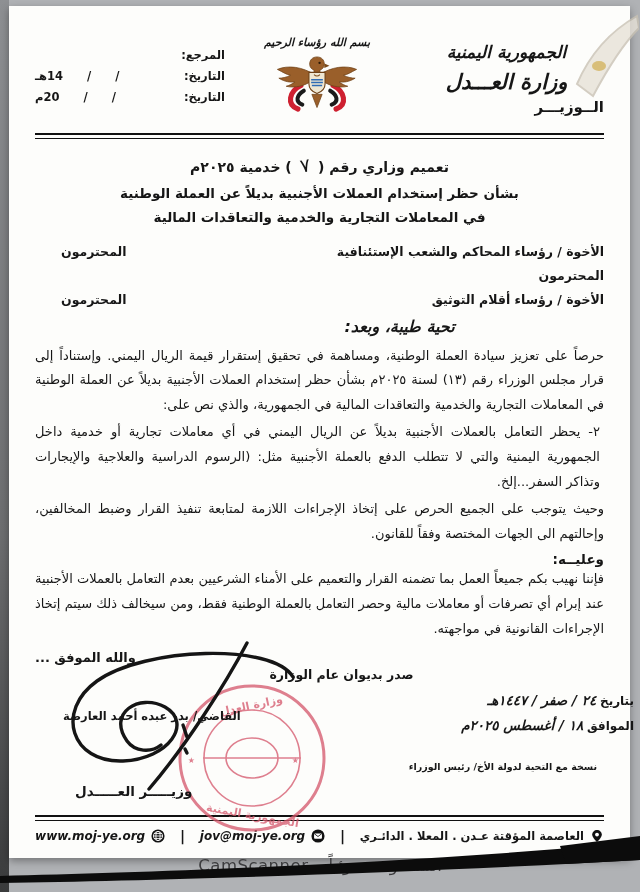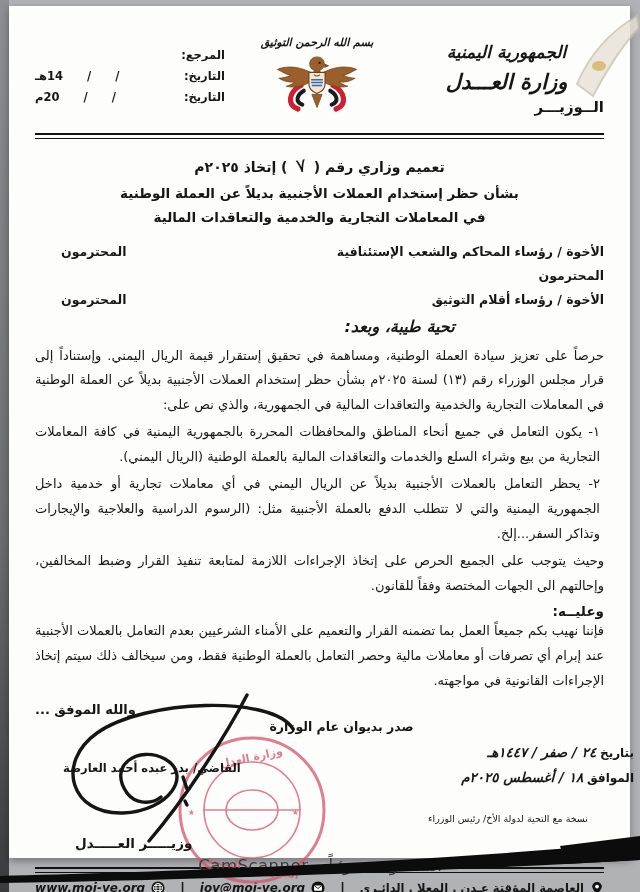--- a/index.html
+++ b/index.html
@@ -55,21 +55,21 @@
   .issued{position:absolute;top:0;left:0;right:0;text-align:center;transform:translateX(22px);
     font-weight:bold;font-size:12.5px;}
   .drow{position:absolute;left:0;right:0;text-align:right;transform:translateX(30px);font-size:12px;}
   .drow.h{top:25px;} .drow.g{top:50px;}
   .drow .dlab{font-weight:bold;}
   .hand{font-style:italic;font-weight:600;font-size:13.5px;}
   .sig-svg{position:absolute;left:-10px;top:-30px;z-index:3;}
   .sig-name{position:absolute;left:28px;top:42px;font-size:11.5px;font-weight:bold;z-index:4;white-space:nowrap;}
   .sig-title{position:absolute;left:40px;top:116px;font-size:13.5px;font-weight:bold;z-index:4;}
   .stamp{position:absolute;left:138px;top:12px;z-index:2;opacity:.75;}
-  .copy-note{position:absolute;right:16px;top:94px;font-size:9.5px;font-weight:normal;}
+  .copy-note{position:absolute;right:7px;top:94px;font-size:9.5px;font-weight:bold;}
   
   .foot-rule{border-top:2.5px solid #111;border-bottom:1.5px solid #111;height:3px;margin-top:0;}
   .foot{display:flex;align-items:center;justify-content:space-between;margin-top:7px;font-size:11.5px;}
   .foot .seg{display:flex;align-items:center;gap:6px;}
   .foot .sep{font-weight:bold;font-size:14px;}
   .foot .addr-txt{font-weight:bold;}
   .foot .lat{font-style:italic;font-weight:bold;direction:ltr;font-size:12px;}
   .ficon{width:14px;height:14px;flex:0 0 auto;}
   
   .swoosh{position:absolute;left:0;top:826px;width:640px;height:66px;z-index:5;pointer-events:none;}
@@ -89,21 +89,21 @@
   </svg>
 
   <div class="hdr">
     <div class="hdr-right">
       <div class="calli1">الجمهورية اليمنية</div>
       <div class="calli2">وزارة العـــدل</div>
       <div class="calli3">الــوزيـــر</div>
     </div>
 
     <div class="hdr-center">
-      <div class="basmala">بسم الله الرحمن التوثيق</div>
+      <div class="basmala">بسم الله رؤساء الرحيم</div>
       <svg width="88" height="76" viewBox="0 0 120 100">
         <g fill="none" stroke-linecap="round">
           <path d="M38,48 C22,56 18,74 34,80" stroke="#ce2030" stroke-width="7"></path>
           <path d="M82,48 C98,56 102,74 86,80" stroke="#ce2030" stroke-width="7"></path>
           <path d="M42,55 C32,61 30,70 40,74" stroke="#1b1b1b" stroke-width="5.5"></path>
           <path d="M78,55 C88,61 90,70 80,74" stroke="#1b1b1b" stroke-width="5.5"></path>
         </g>
         <path d="M58,34 C40,22 20,20 6,26 C14,30 18,33 24,34 C18,37 12,38 8,38 C16,43 24,44 30,43 C26,46 22,48 18,49 C30,52 44,48 52,42 Z" fill="#9a5f2a" stroke="#6e4016"></path>
         <path d="M62,34 C80,22 100,20 114,26 C106,30 102,33 96,34 C102,37 108,38 112,38 C104,43 96,44 90,43 C94,46 98,48 102,49 C90,52 76,48 68,42 Z" fill="#9a5f2a" stroke="#6e4016"></path>
         <path d="M60,9 C66,9 70,13 70,19 C70,23 67,26 64,27 L64,32 L56,32 L56,27 C53,26 50,23 50,19 C50,13 54,9 60,9 Z" fill="#9a5f2a" stroke="#6e4016"></path>
@@ -128,21 +128,21 @@
       <div class="fld">
         <span class="lab">التاريخ:</span>
         <span class="val">/      /      20م</span>
       </div>
     </div>
   </div>
   <div class="dbl-rule"></div>
 
   <div class="title">
     <div class="t1">
-      <span>تعميم وزاري رقم (</span><span class="hand-num">٧</span><span>) إتخاذ ٢٠٢٥م</span>
+      <span>تعميم وزاري رقم (</span><span class="hand-num">٧</span><span>) خدمية ٢٠٢٥م</span>
     </div>
     <div class="t2">بشأن حظر إستخدام العملات الأجنبية بديلاً عن العملة الوطنية</div>
     <div class="t3">في المعاملات التجارية والخدمية والتعاقدات المالية</div>
   </div>
 
   <div class="addr">
     <div class="addr-row">
       <span>الأخوة / رؤساء المحاكم والشعب الإستئنافية</span>
       <span class="hon">المحترمون</span>
     </div>
@@ -152,21 +152,20 @@
     <div class="addr-row">
       <span>الأخوة / رؤساء أقلام التوثيق</span>
       <span class="hon">المحترمون</span>
     </div>
   </div>
 
   <div class="greet">تحية طيبة، وبعد:</div>
 
   <div class="bodytxt">
     <p>حرصاً على تعزيز سيادة العملة الوطنية، ومساهمة في تحقيق إستقرار قيمة الريال اليمني. وإستناداً إلى قرار مجلس الوزراء رقم (١٣) لسنة ٢٠٢٥م بشأن حظر إستخدام العملات الأجنبية بديلاً عن العملة الوطنية في المعاملات التجارية والخدمية والتعاقدات المالية في الجمهورية، والذي نص على:</p>
-    <p class="item">١- يكون التعامل في جميع أنحاء المناطق والمحافظات المحررة بالجمهورية اليمنية في كافة المعاملات التجارية من بيع وشراء السلع والخدمات والتعاقدات المالية بالعملة الوطنية (الريال اليمني).</p>
     <p class="item">٢- يحظر التعامل بالعملات الأجنبية بديلاً عن الريال اليمني في أي معاملات تجارية أو خدمية داخل الجمهورية اليمنية والتي لا تتطلب الدفع بالعملة الأجنبية مثل: (الرسوم الدراسية والعلاجية والإيجارات وتذاكر السفر...إلخ.</p>
     <p>وحيث يتوجب على الجميع الحرص على إتخاذ الإجراءات اللازمة لمتابعة تنفيذ القرار وضبط المخالفين، وإحالتهم الى الجهات المختصة وفقاً للقانون.</p>
   </div>
   <div class="therefore">وعليــه:</div>
   <div class="bodytxt" style="margin-top:0">
     <p>فإننا نهيب بكم جميعاً العمل بما تضمنه القرار والتعميم على الأمناء الشرعيين بعدم التعامل بالعملات الأجنبية عند إبرام أي تصرفات أو معاملات مالية وحصر التعامل بالعملة الوطنية فقط، ومن سيخالف ذلك سيتم إتخاذ الإجراءات القانونية في مواجهته.</p>
   </div>
   <div class="closing">والله الموفق ...</div>
 
   <div class="lower">

